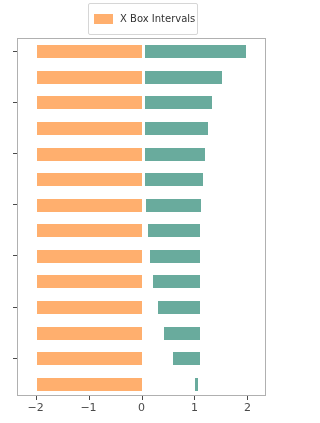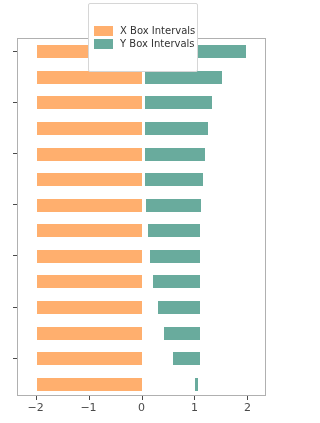--- a/index.html
+++ b/index.html
@@ -72,21 +72,21 @@
 
   
   #legend {
     position: absolute;
     left: 88px;
     top: 3px;
     width: 110px;
     background: #ffffff;
     border: 1px solid #d6d6d6;
     border-radius: 2px;
-    padding: 20px 5px;
+    padding: 8px 5px;
     box-sizing: border-box;
   }
   .legend-row {
     display: flex;
     align-items: center;
     height: 12px;
     margin: 1px 0;
   }
   .legend-swatch {
     width: 19px;
@@ -157,19 +157,15 @@
       <div class="xtick-label" style="left: 194.479px;">1</div>
       <div class="xtick-mark" style="left: 247.457px;"></div>
       <div class="xtick-label" style="left: 247.457px;">2</div>
     </div>
 
   <div id="legend">
     <div class="legend-row">
       <span class="legend-swatch" style="background: rgb(255, 175, 110);"></span>
       <span class="legend-label">X Box Intervals</span>
     </div>
-    <div class="legend-row">
-      <span class="legend-swatch" style="background: rgb(105, 171, 157);"></span>
-      <span class="legend-label">Y Box Intervals</span>
-    </div>
   </div>
 
 </div>
 
 </body></html>

